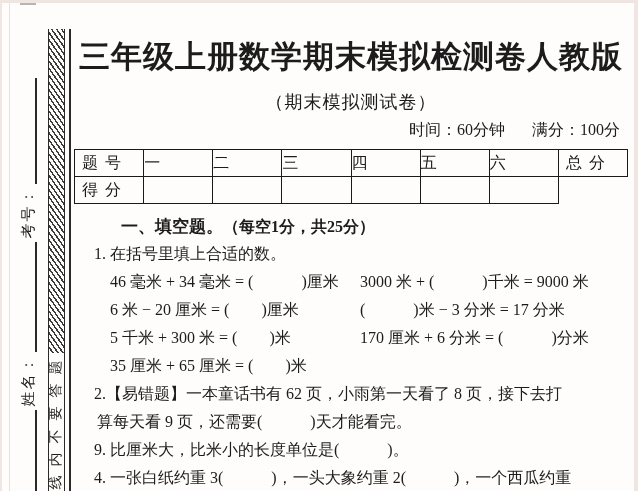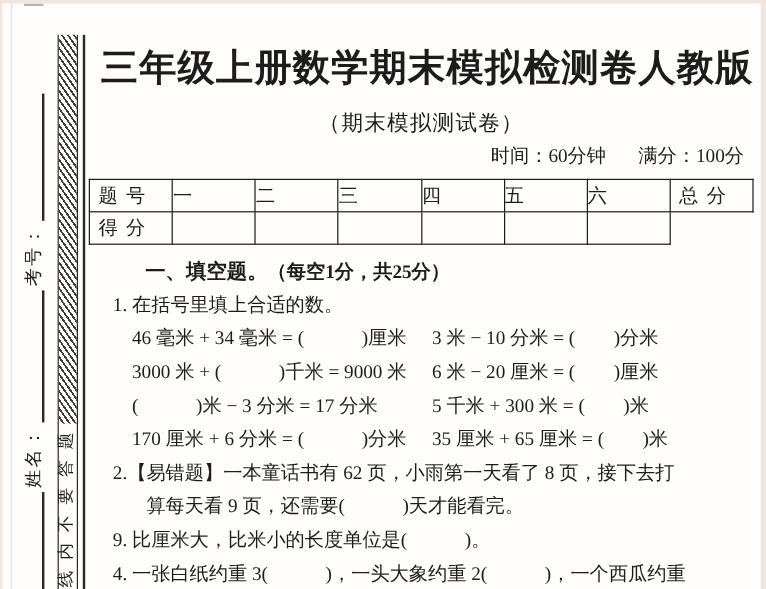--- a/index.html
+++ b/index.html
@@ -47,40 +47,40 @@
   .seal-chars { display: flex; flex-direction: column; align-items: center; padding-top: 3px; }
   .seal-char {
     display: block; height: 23px; width: 15px; font-size: 14px; line-height: 21px;
     transform: rotate(-90deg); text-align: center;
   }
   .edge-line { position: absolute; left: 67px; top: 26px; bottom: 0; width: 1.5px; background: #2a2a2a; }
 
   
   .content { position: absolute; left: 72px; top: 0; right: 6px; }
   .title {
-    margin: 33px 0 10px 0; text-align: right;
+    margin: 33px 0 10px 0; text-align: center;
     font-size: 31px; font-weight: 600; letter-spacing: 1px; white-space: nowrap;
   }
   .subtitle { margin-top: 12px; text-align: center; font-size: 18px; font-weight: 500; letter-spacing: 1px; }
   .meta { margin-top: 6px; display: flex; justify-content: flex-end; gap: 27px; font-size: 16px; padding-right: 8px; }
 
   .score-table { width: 100%; border-collapse: collapse; margin-top: 8px; table-layout: fixed; }
   .score-table td {
     border: 1.6px solid #1a1a1a; height: 26px; padding: 0;
     text-align: left; font-size: 16px; vertical-align: middle;
   }
   .score-table td.spaced { letter-spacing: 7px; text-indent: 7px; }
 
   .section-heading { margin-top: 10px; font-size: 17px; line-height: 26px; white-space: nowrap; }
   .heading-main { font-family: "Liberation Sans", "DejaVu Sans", sans-serif; font-weight: bold; margin-left: 47px; }
   .heading-note { font-weight: 600; font-size: 16px; }
 
   .q-line { font-size: 16px; line-height: 28px; white-space: nowrap; }
   .q-first { margin-left: 20px; }
-  .q-cont { margin-left: 48px; }
+  .q-cont { margin-left: 23px; }
   .eq-grid { margin-left: 36px; display: grid; grid-template-columns: 250px auto; }
   .eq { font-size: 16px; line-height: 28px; white-space: nowrap; }
   .tag { font-family: "Liberation Sans", "DejaVu Sans", sans-serif; font-weight: normal; }
 </style>
 </head>
 <body>
 
 <div class="viewport">
   <div class="paper">
     <div class="artifact-dash"></div>
@@ -145,21 +145,20 @@
       </table>
 
       <div class="section-heading">
         <span class="heading-main">一、填空题。</span><span class="heading-note">（每空1分，共25分）</span>
       </div>
 
       <div>
         <div class="q-line q-first">1. 在括号里填上合适的数。</div>
         <div class="eq-grid">
           <div class="eq">46 毫米 + 34 毫米 = (　　　)厘米</div>
-          <div class="eq">3 米 − 10 分米 = (　　)分米</div>
           <div class="eq">3000 米 + (　　　)千米 = 9000 米</div>
           <div class="eq">6 米 − 20 厘米 = (　　)厘米</div>
           <div class="eq">(　　　)米 − 3 分米 = 17 分米</div>
           <div class="eq">5 千米 + 300 米 = (　　)米</div>
           <div class="eq">170 厘米 + 6 分米 = (　　　)分米</div>
           <div class="eq">35 厘米 + 65 厘米 = (　　)米</div>
         </div>
       </div>
 
       <div>

